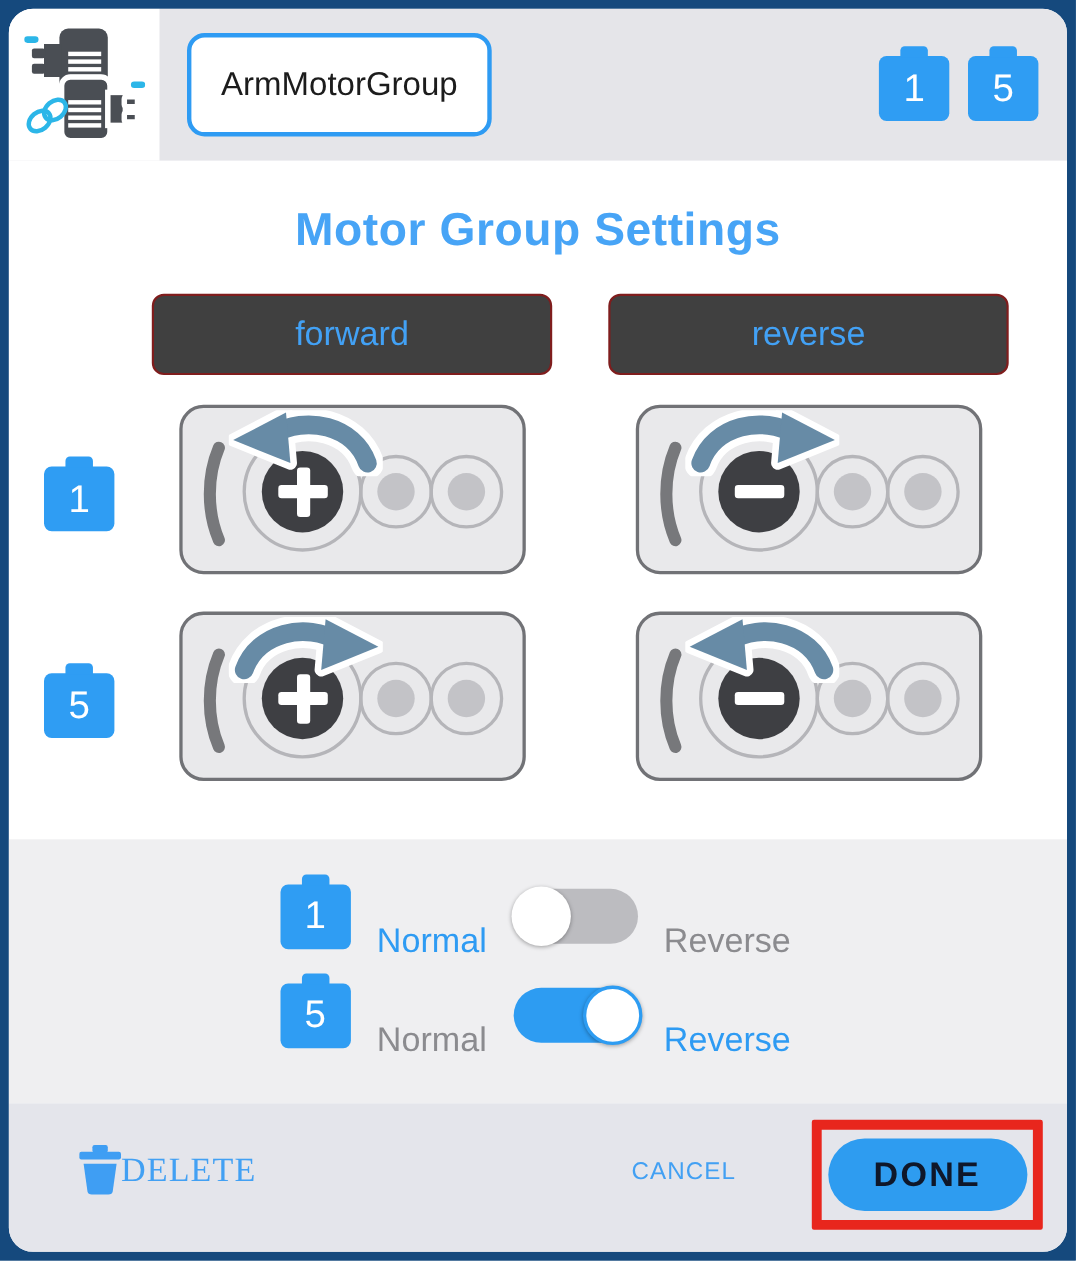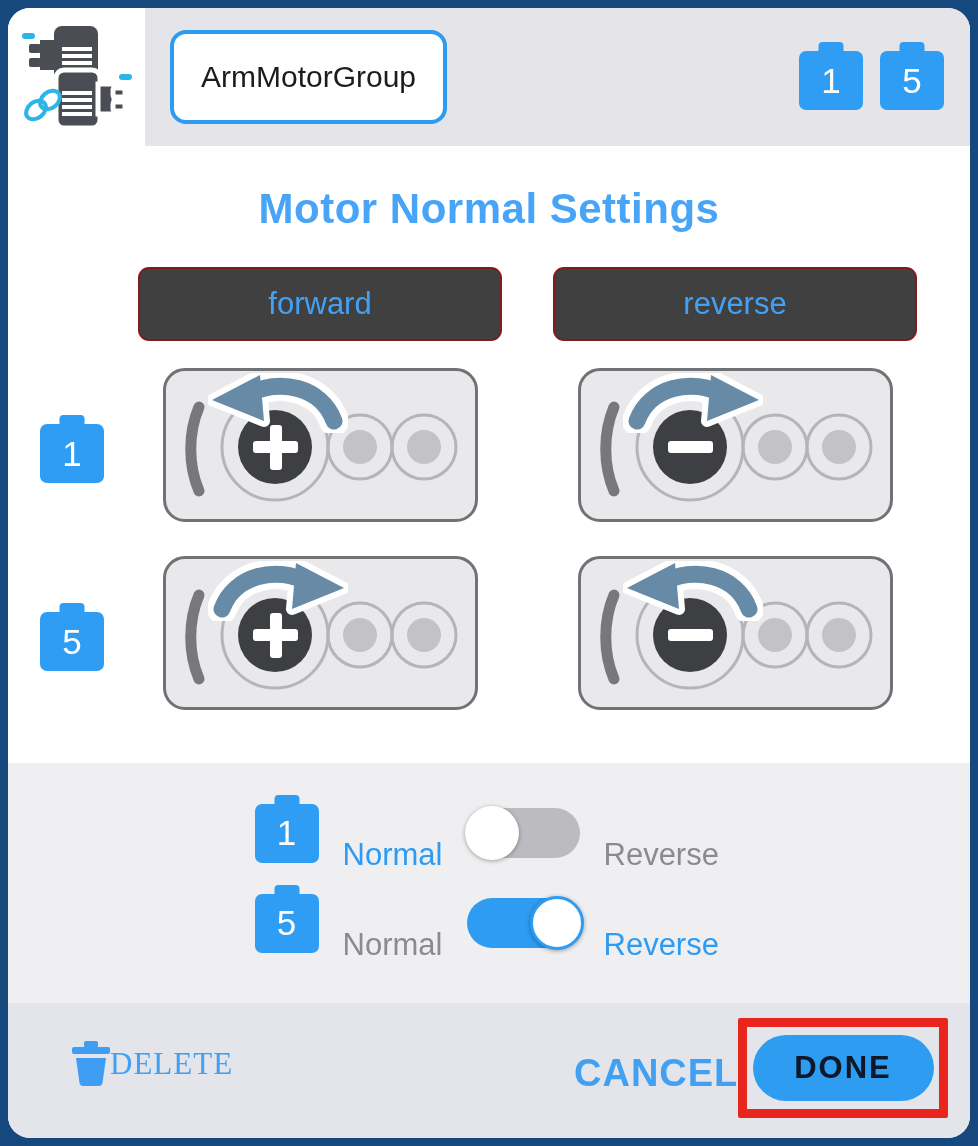--- a/index.html
+++ b/index.html
@@ -76,22 +76,22 @@
   .switch { position:relative; width:113px; height:50px; border-radius:25px; background:#bcbcc0; }
   .knob { position:absolute; width:54px; height:54px; border-radius:50%; background:#ffffff;
           top:-2px; left:-2px; box-shadow:0 1px 4px rgba(0,0,0,0.35); }
   .toggle-row[data-state="reverse"] .switch { background:#2d9cf2; }
   .toggle-row[data-state="reverse"] .knob { left:auto; right:-4px; border:3px solid #2d9cf2; }
 
   
   .footer { position:absolute; left:0; top:995px; right:0; bottom:0; background:#e4e5eb; }
   .delete-btn { position:absolute; left:64px; top:38px; display:flex; align-items:center; gap:0;
                 color:#42a0f3; font-size:31px; letter-spacing:1px; cursor:pointer;font-family:Liberation Serif, serif; }
-  .cancel-btn { position:absolute; left:566px; top:49px; color:#42a0f3; font-size:38px;
-                letter-spacing:1px; cursor:pointer;font-weight:bold; }
+  .cancel-btn { position:absolute; left:566px; top:49px; color:#42a0f3; font-size:22px;
+                letter-spacing:1px; cursor:pointer; }
   .done-wrap { position:absolute; right:22px; top:15px; width:210px; height:100px;
                border:9px solid #e8261d; border-radius:2px;
                display:flex; align-items:center; justify-content:center; }
   .done-btn { width:181px; height:66px; border-radius:33px; background:#2e9cf0;
               color:#0f172a; font-size:31px; font-weight:700; letter-spacing:2px;
               display:flex; align-items:center; justify-content:center; cursor:pointer; }
 </style>
 </head>
 <body>
 
@@ -168,21 +168,21 @@
       <div class="header-ports">
         <div class="port-badge">
           <span>1</span>
         </div>
         <div class="port-badge">
           <span>5</span>
         </div>
       </div>
     </div>
 
-    <div class="title">Motor Normal Settings</div>
+    <div class="title">Motor Group Settings</div>
 
     <div class="dir-btn dir-forward">forward</div>
     <div class="dir-btn dir-reverse">reverse</div>
 
     <div class="port-badge row-badge-1">
       <span>1</span>
     </div>
     <div class="port-badge row-badge-2">
       <span>5</span>
     </div>

